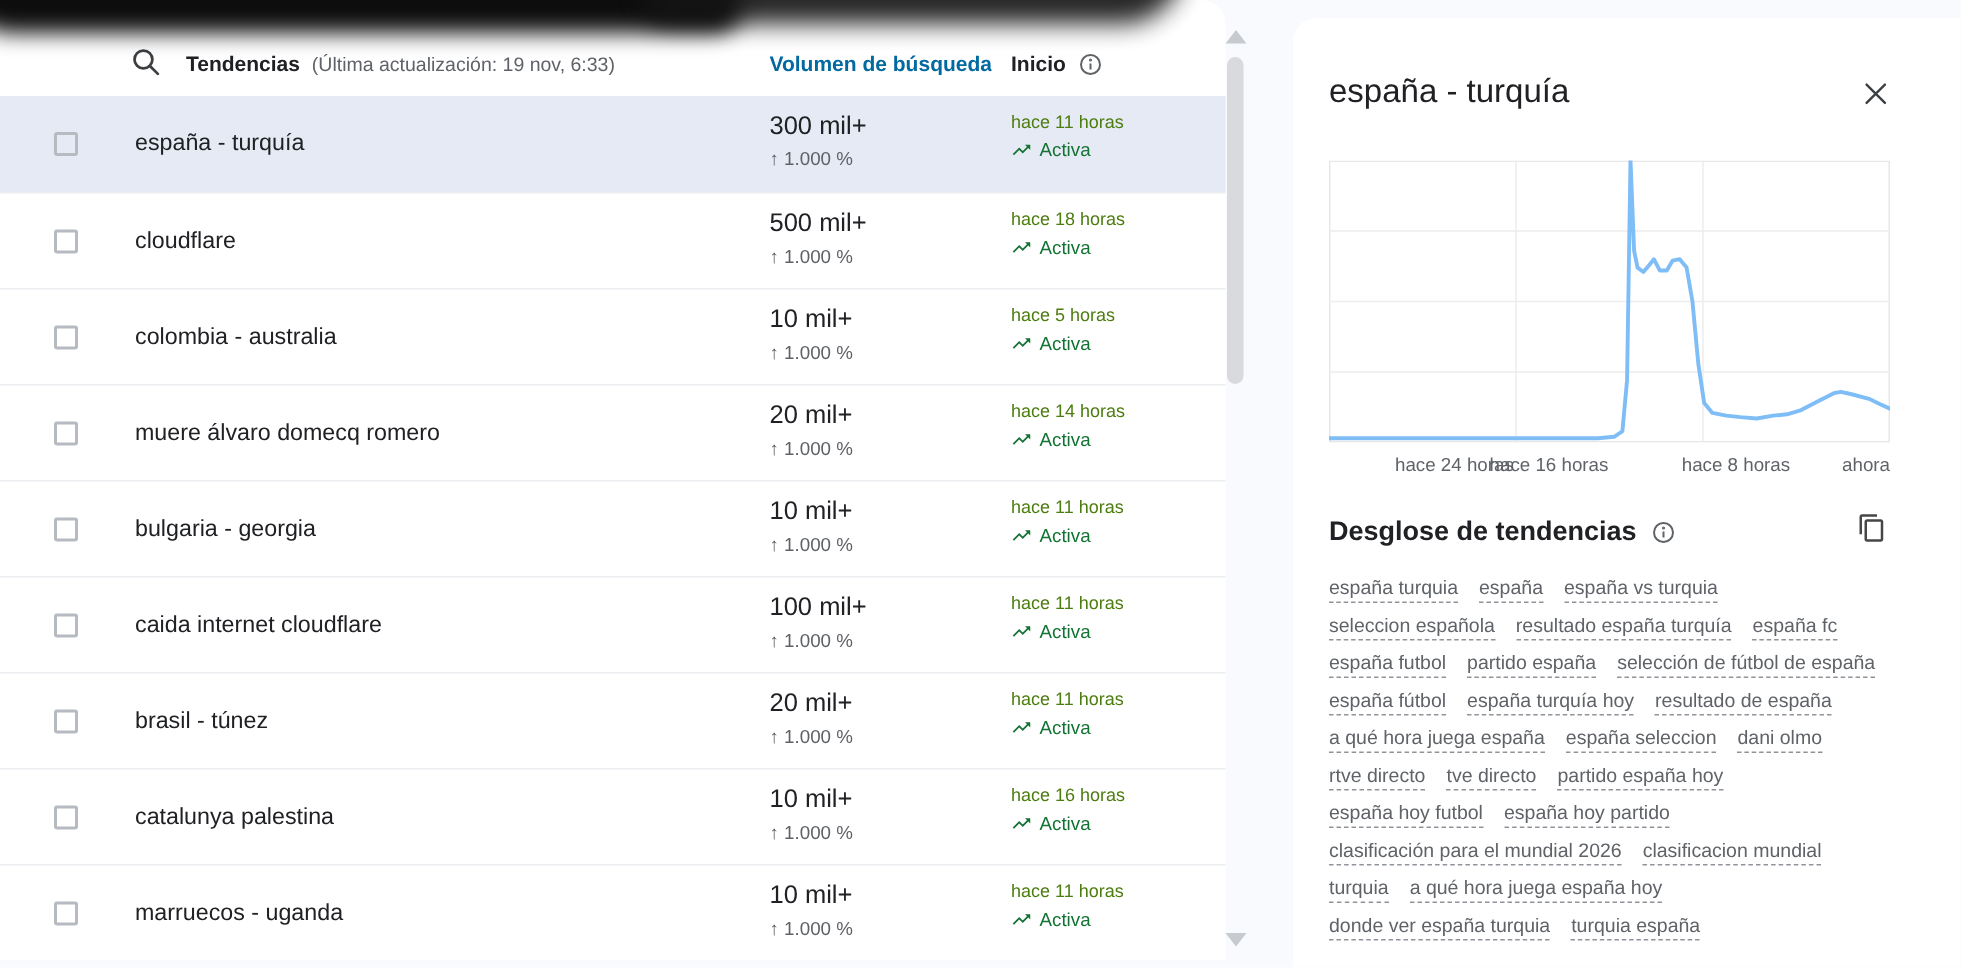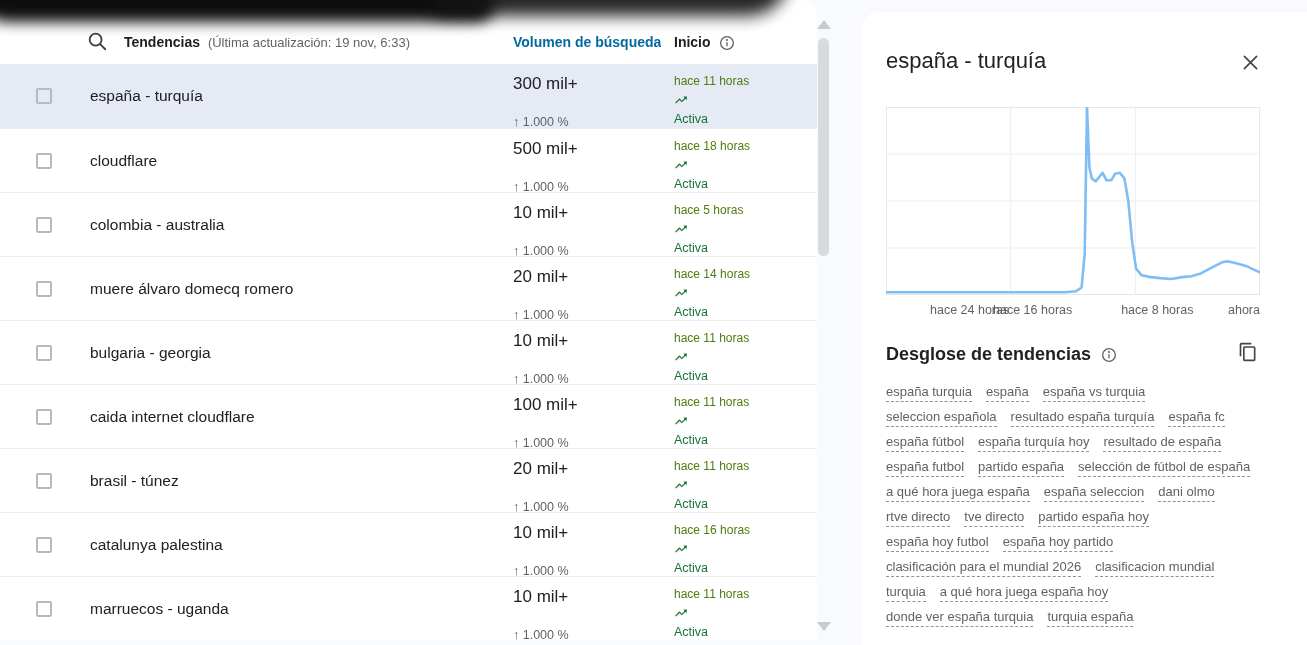--- a/index.html
+++ b/index.html
@@ -29,25 +29,25 @@
   .rows{ position:absolute; top:64px; left:0; width:817px; }
   .row{ position:relative; height:64px; background:#fff; cursor:pointer; }
   .row + .row{ border-top:1px solid #eceef2; }
   .row.selected{ background:#e5eaf4; }
   .cb{ position:absolute; left:36px; top:50%; transform:translateY(-50%);
        width:16px; height:16px; border:2px solid #b6bac1; border-radius:2px; background:transparent; cursor:pointer; }
   .term{ position:absolute; left:90px; top:50%; transform:translateY(-50%);
          font-size:15.5px; color:#202124; white-space:nowrap; }
   .vol{ position:absolute; left:513px; top:10px; }
   .vol-main{ font-size:17px; color:#202124; }
-  .vol-sub{ margin-top:21px; font-size:12.5px; color:#5f6368; }
+  .vol-sub{ margin-top:5px; font-size:12.5px; color:#5f6368; }
   .start{ position:absolute; left:674px; top:10px; }
   .start-main{ font-size:12px; color:#4d7c0f; white-space:nowrap;text-align:center; }
   .start-sub{ margin-top:5px; display:flex; align-items:flex-start; gap:5px;
-              font-size:12.5px; color:#137333;flex-direction:column; }
+              font-size:12.5px; color:#137333; }
 
   
   .sb-up{ position:absolute; left:817px; top:20px; width:0; height:0; cursor:pointer;
           border-left:7px solid transparent; border-right:7px solid transparent; border-bottom:9px solid #c7cace; }
   .sb-thumb{ position:absolute; left:818px; top:38px; width:11px; height:218px;
              background:#d8dade; border-radius:6px; cursor:pointer; }
   .sb-down{ position:absolute; left:817px; top:622px; width:0; height:0; cursor:pointer;
             border-left:7px solid transparent; border-right:7px solid transparent; border-top:9px solid #c7cace; }
 
   
@@ -325,30 +325,30 @@
         <span class="term-chip">españa turquia</span>
         <span class="term-chip">españa</span>
         <span class="term-chip">españa vs turquia</span>
       </div>
       <div class="term-line">
         <span class="term-chip">seleccion española</span>
         <span class="term-chip">resultado españa turquía</span>
         <span class="term-chip">españa fc</span>
       </div>
       <div class="term-line">
+        <span class="term-chip">españa futbol</span>
+        <span class="term-chip">partido españa</span>
+        <span class="term-chip">selección de fútbol de españa</span>
+      </div>
+      <div class="term-line">
         <span class="term-chip">españa fútbol</span>
         <span class="term-chip">españa turquía hoy</span>
         <span class="term-chip">resultado de españa</span>
       </div>
       <div class="term-line">
-        <span class="term-chip">españa futbol</span>
-        <span class="term-chip">partido españa</span>
-        <span class="term-chip">selección de fútbol de españa</span>
-      </div>
-      <div class="term-line">
         <span class="term-chip">a qué hora juega españa</span>
         <span class="term-chip">españa seleccion</span>
         <span class="term-chip">dani olmo</span>
       </div>
       <div class="term-line">
         <span class="term-chip">rtve directo</span>
         <span class="term-chip">tve directo</span>
         <span class="term-chip">partido españa hoy</span>
       </div>
       <div class="term-line">

